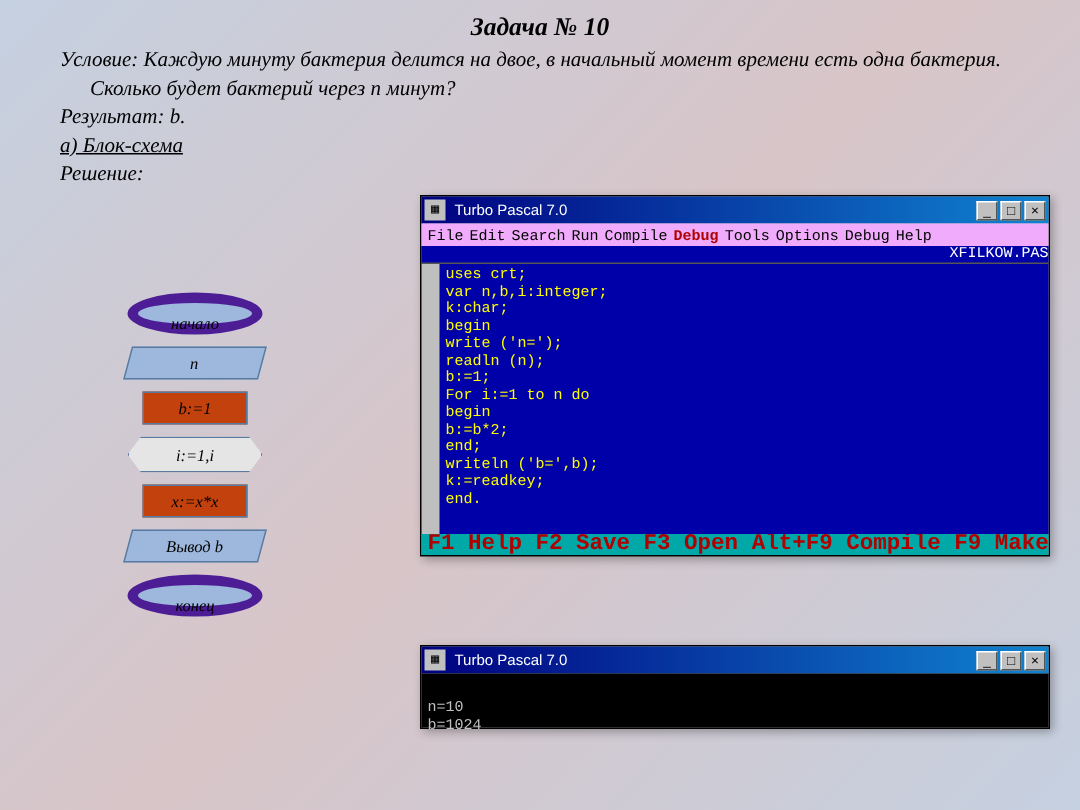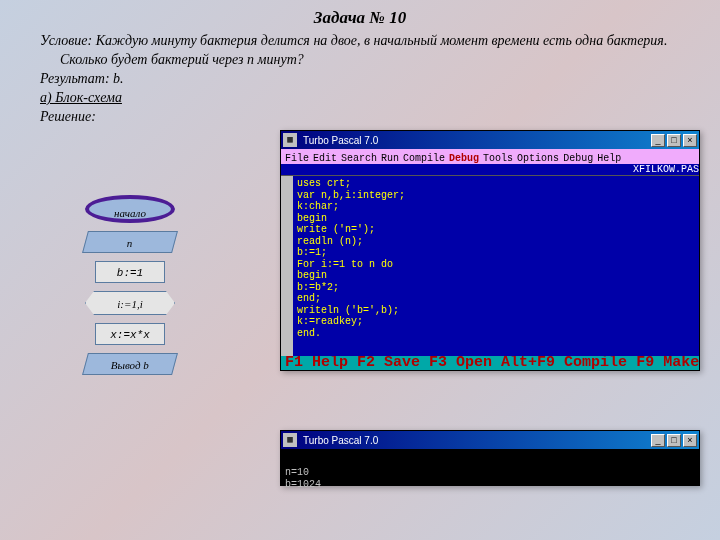--- a/index.html
+++ b/index.html
@@ -40,31 +40,30 @@
   text-align: center;
   font-size: 11px;
   font-style: italic;
   color: #000;
   position: relative;
 }
 .flow-ellipse {
   width: 90px;
   height: 28px;
   background: #9db8dc;
-  border: 4px solid #4c1d95;
+  border: 7px solid #4c1d95;
   border-radius: 50%;
   line-height: 28px;
 }
 .flow-rect {
   width: 70px;
   height: 22px;
-  background: #e5e5e5;
+  background: #c2410c;
   border: 1px solid #5a7ba0;
   line-height: 22px;
-  font-family: Liberation Mono, monospace;
 }
 .flow-para {
   width: 90px;
   height: 22px;
   background: #9db8dc;
   border: 1px solid #5a7ba0;
   transform: skewX(-15deg);
   line-height: 22px;
 }
 .flow-para span { display: inline-block; transform: skewX(15deg); }
@@ -199,20 +198,21 @@
   <p>Решение:</p>
 </div>
 
 <div class="flowchart flow-center">
   <div class="flow-item flow-ellipse">начало</div>
   <div class="flow-item flow-para"><span>n</span></div>
   <div class="flow-item flow-rect">b:=1</div>
   <div class="flow-item flow-hex">i:=1,i</div>
   <div class="flow-item flow-rect">x:=x*x</div>
   <div class="flow-item flow-para"><span>Вывод b</span></div>
+  <div class="flow-item flow-ellipse">конец</div>
 </div>
 
 <div class="ide-window" style="left:280px; top:130px; width:420px;">
   <div class="titlebar">
     <div class="titlebar-icon">▦</div>
     <div class="titlebar-text">Turbo Pascal 7.0</div>
     <div class="titlebar-btns">
       <div class="titlebar-btn">_</div>
       <div class="titlebar-btn">□</div>
       <div class="titlebar-btn">×</div>

